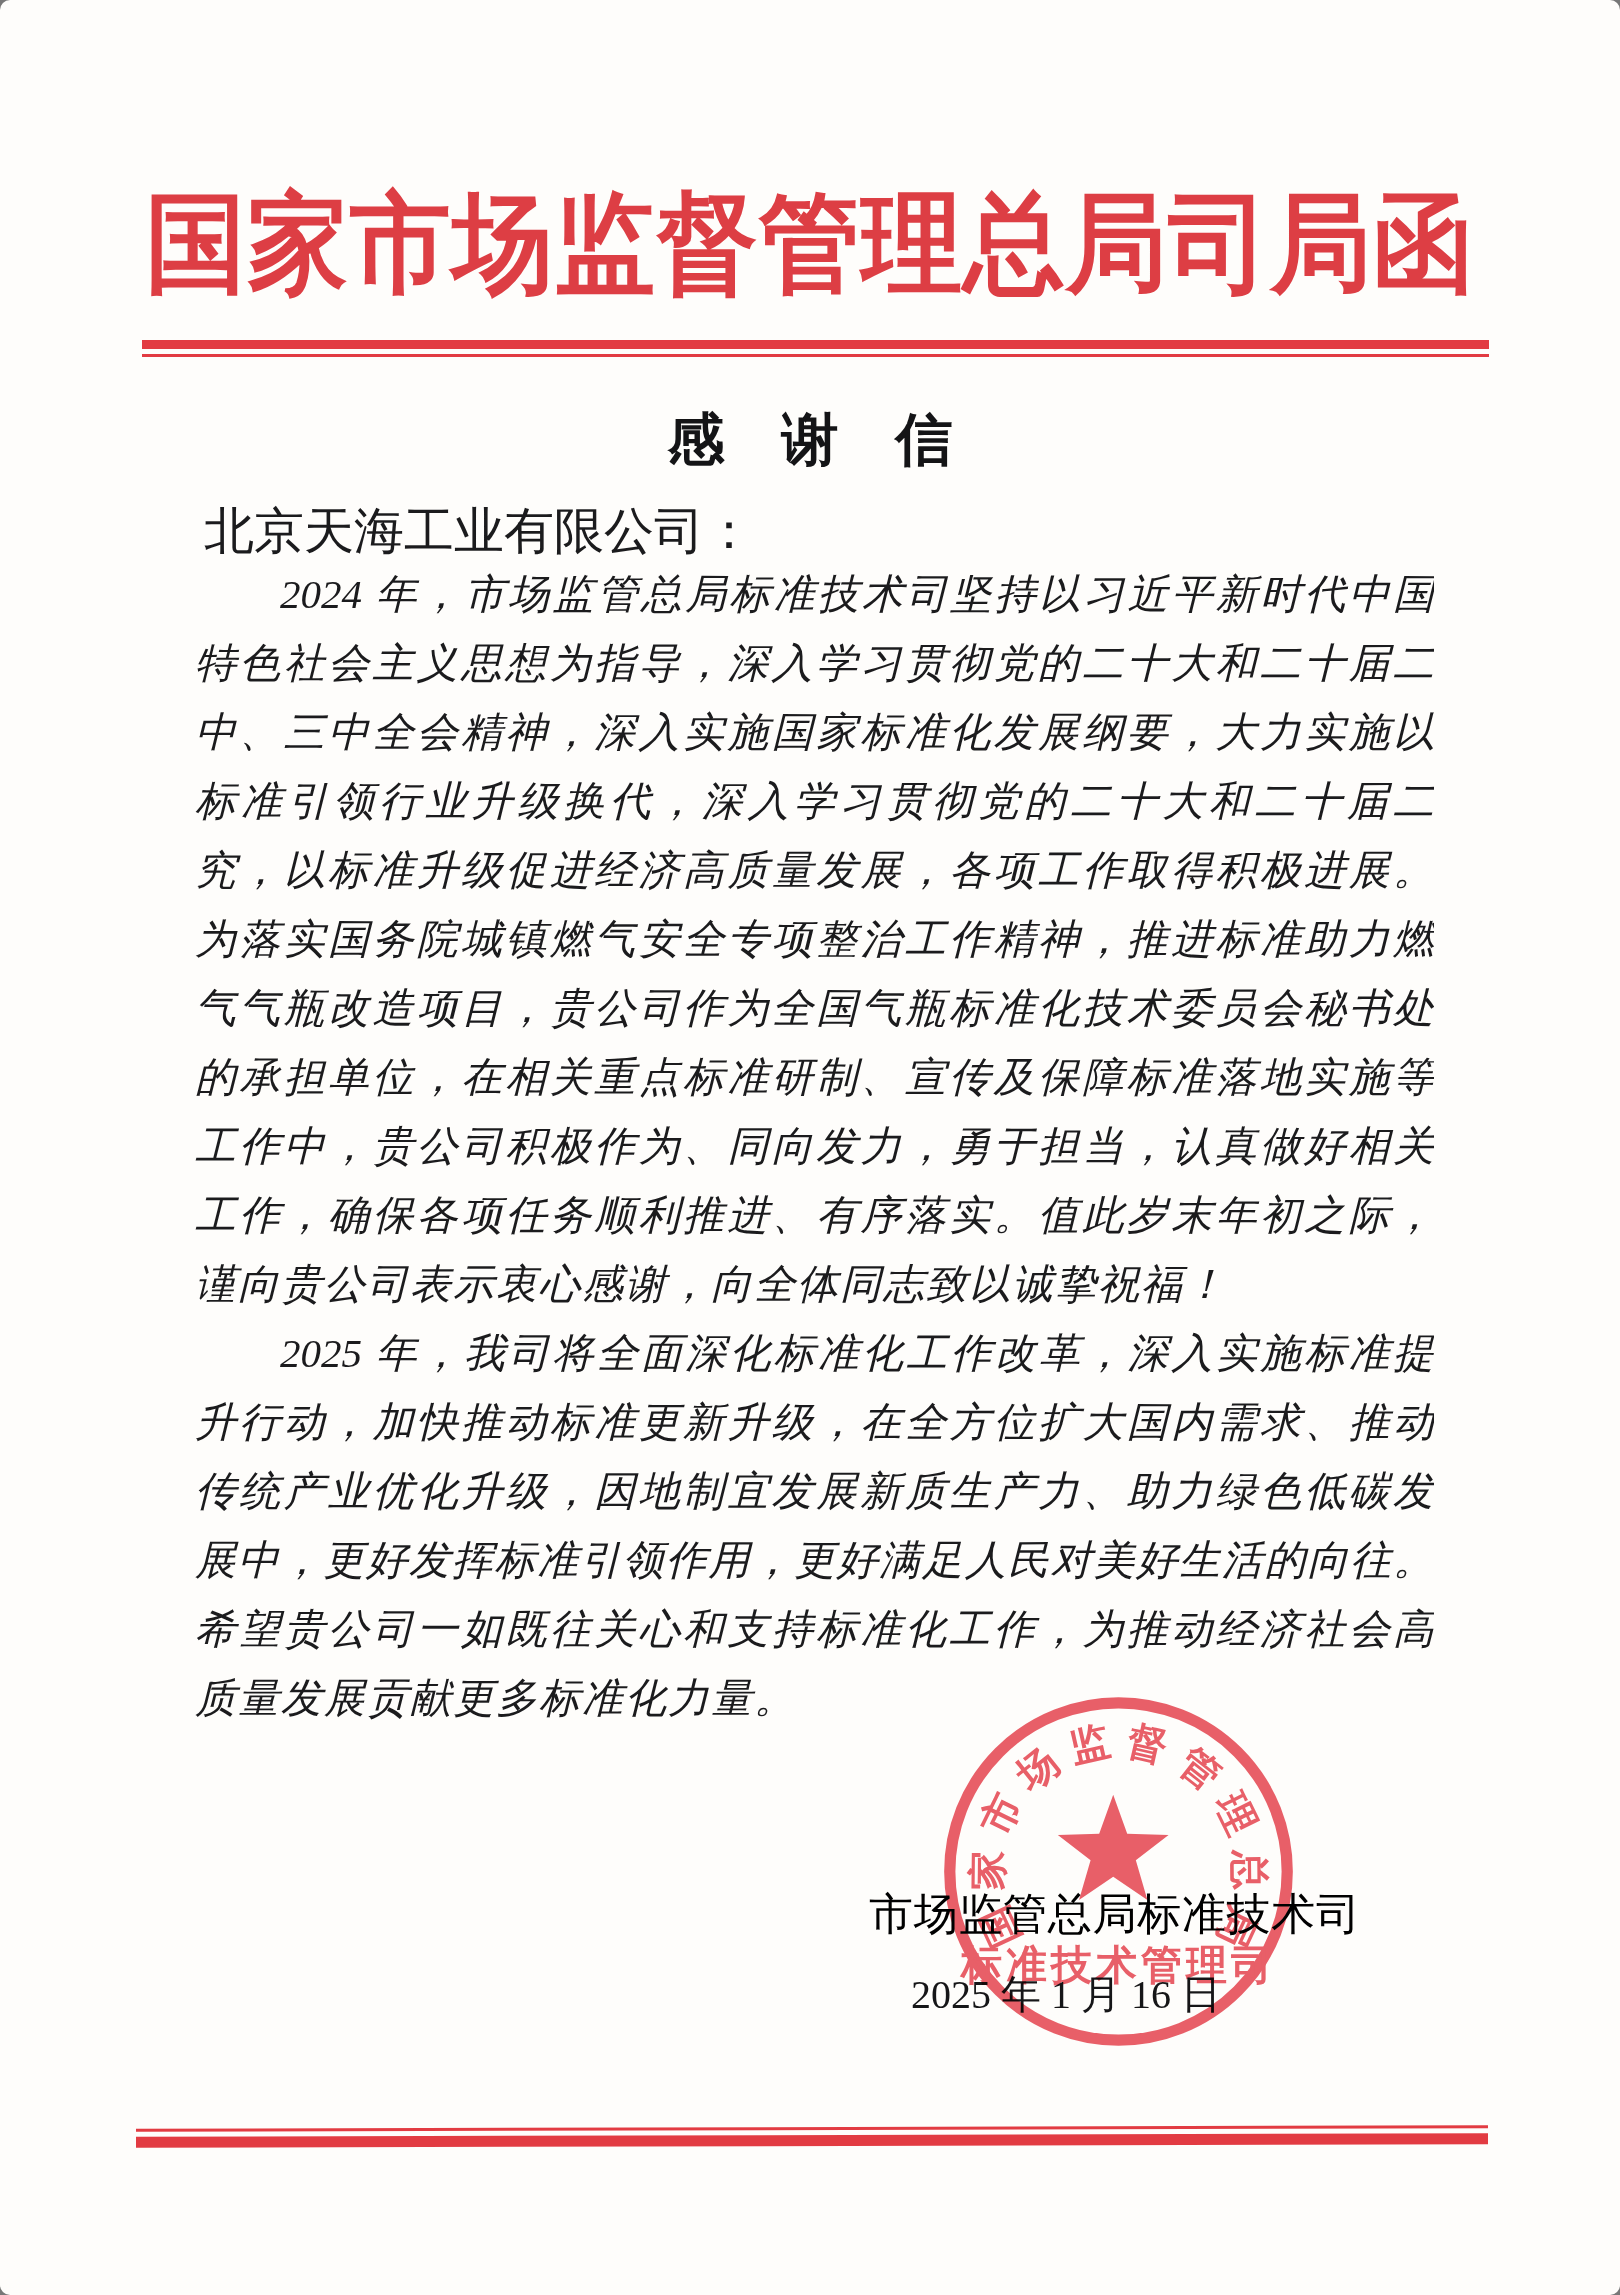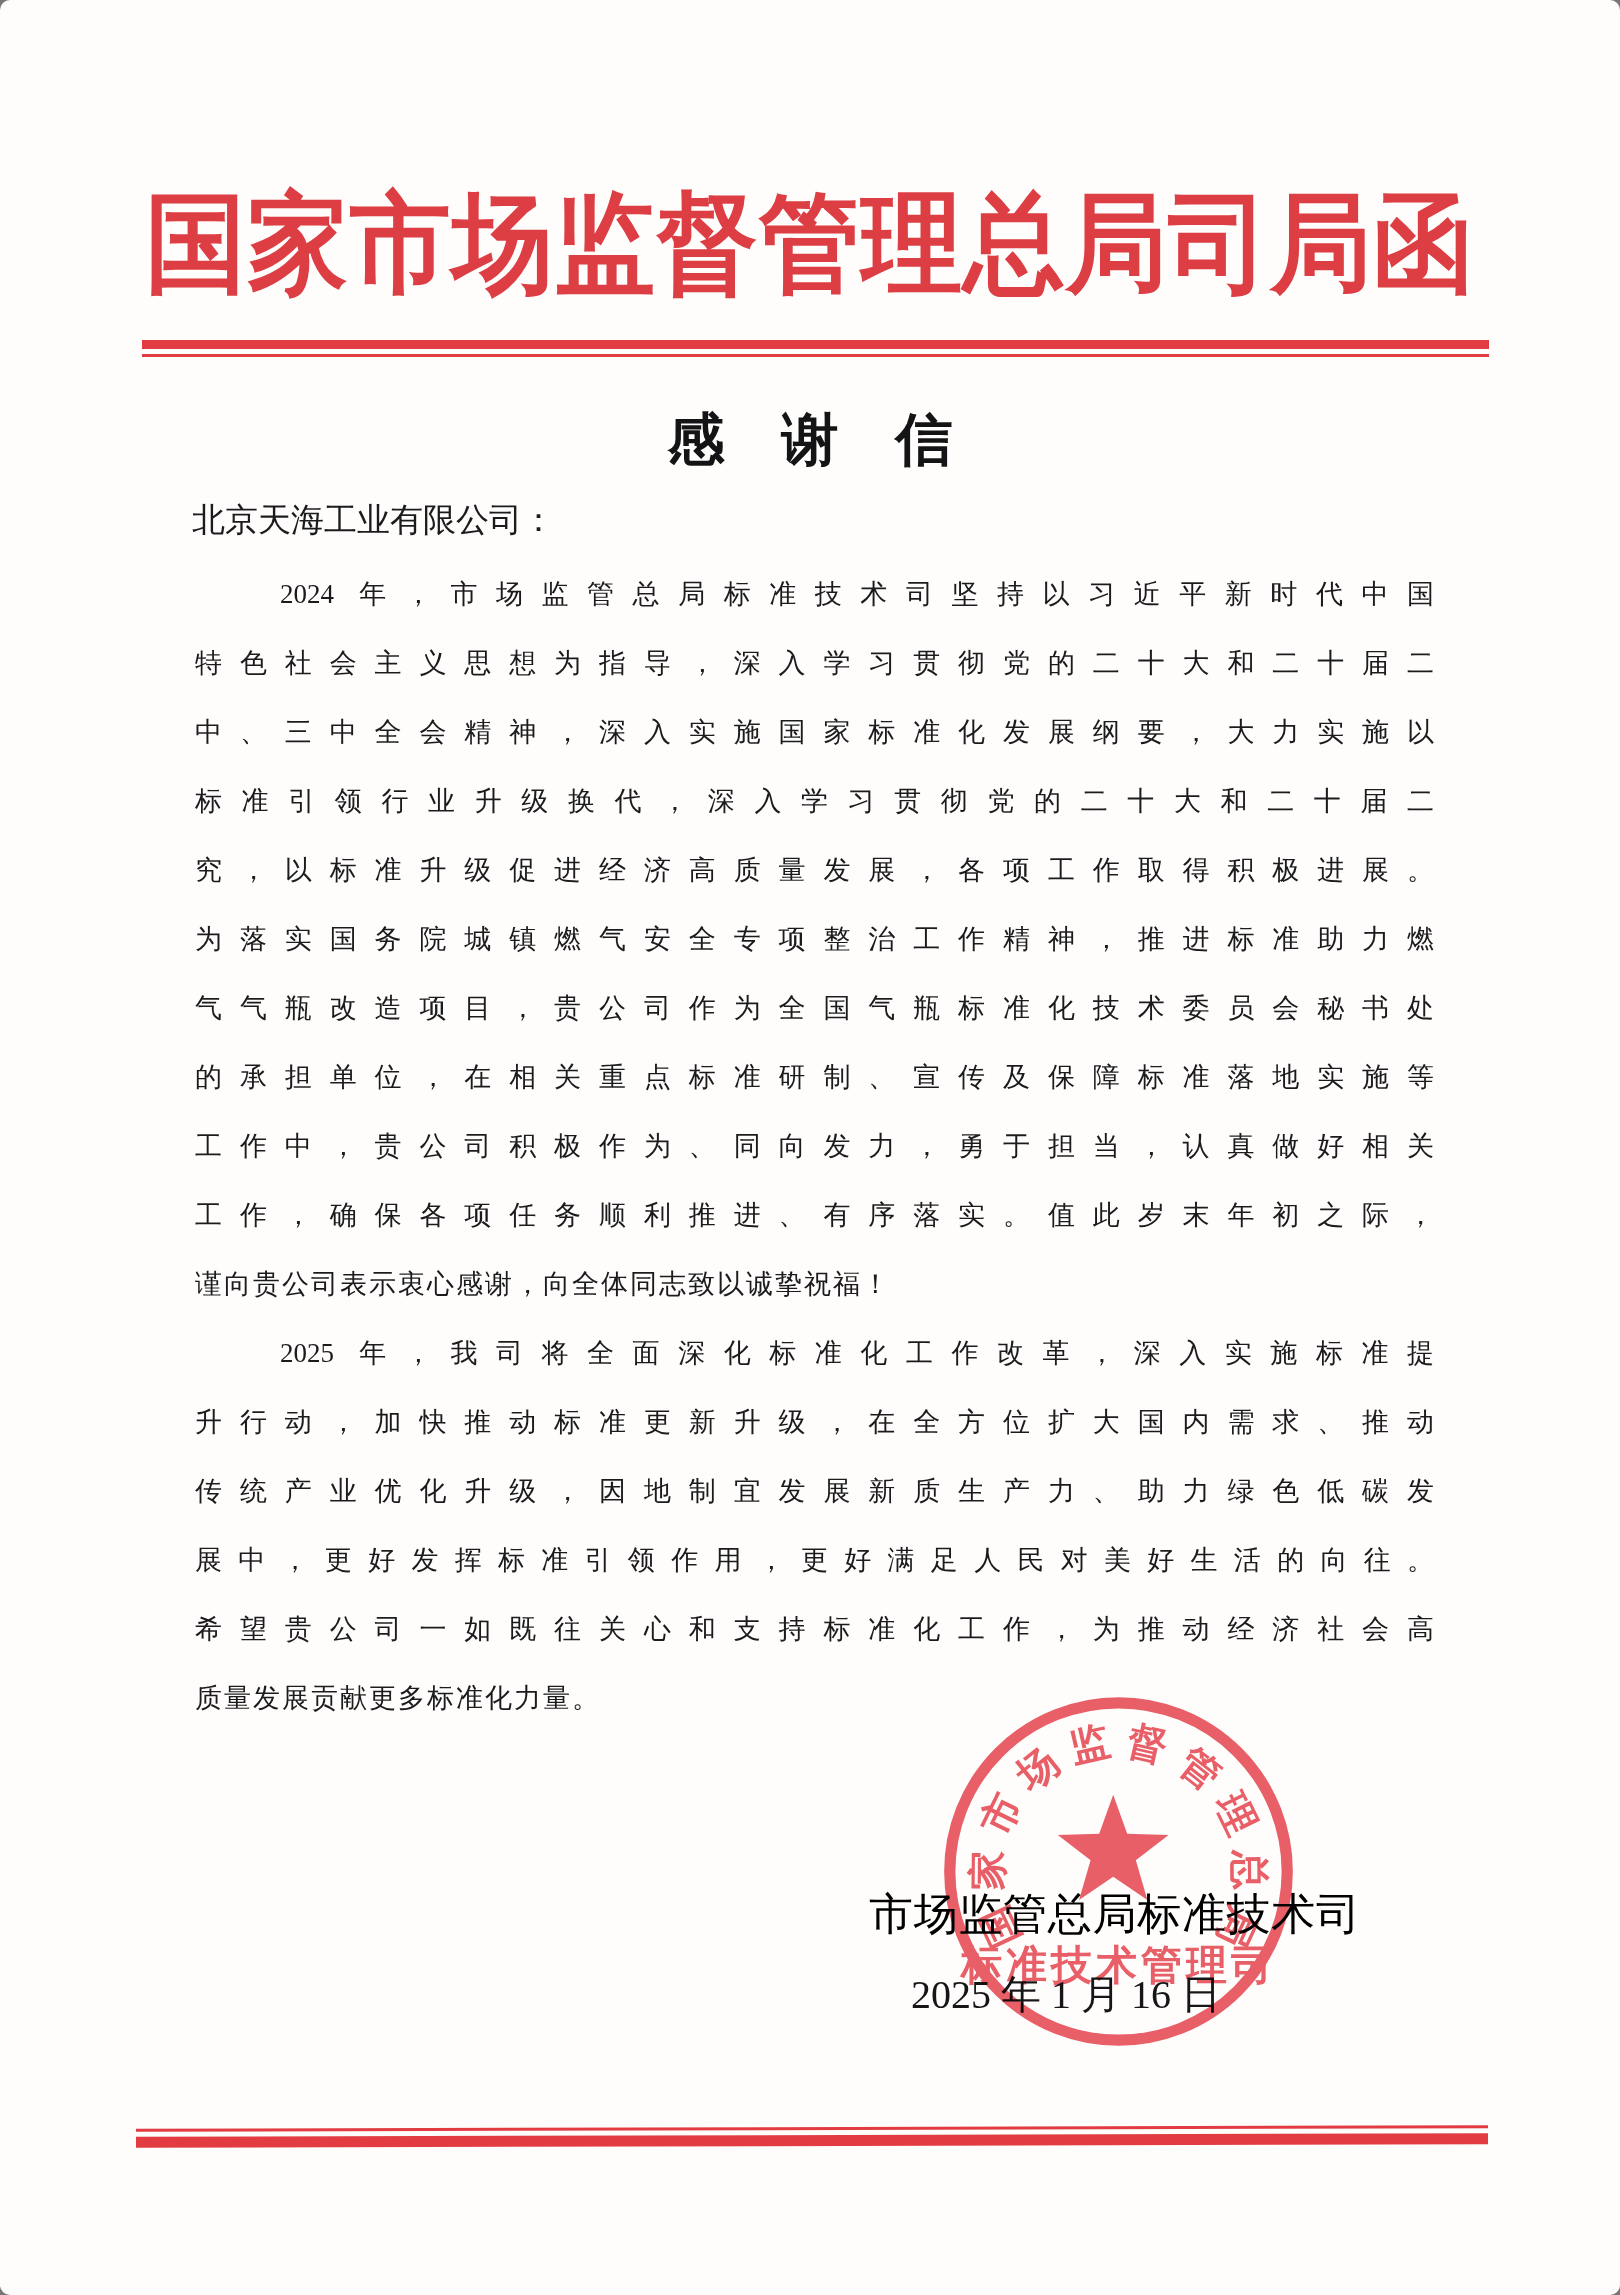--- a/index.html
+++ b/index.html
@@ -43,39 +43,40 @@
     text-align: center;
     font-size: 57px;
     font-weight: bold;
     color: #141416;
     white-space: nowrap;
     font-family: Liberation Serif, serif;
   }
 
   .salutation {
     position: absolute;
-    left: 192px;
+    left: 204px;
     top: 498px;
-    font-size: 33px;
+    font-size: 50px;
     color: #1b1b1d;
     white-space: nowrap;
   }
 
   .body-block {
     position: absolute;
     left: 195px;
     top: 560px;
     width: 1239px;
     color: #1b1b1d;
   }
   .body-line {
     height: 69px;
     line-height: 69px;
-    font-size: 27px;
+    font-size: 41px;
     overflow: hidden;
+    font-style: italic;
   }
   .body-line.justify {
     text-align: justify;
     text-align-last: justify;
     text-justify: inter-character;
   }
   .body-line.last { letter-spacing: 2px; }
   .body-line.indent { padding-left: 85px; }
 
   .signature {

